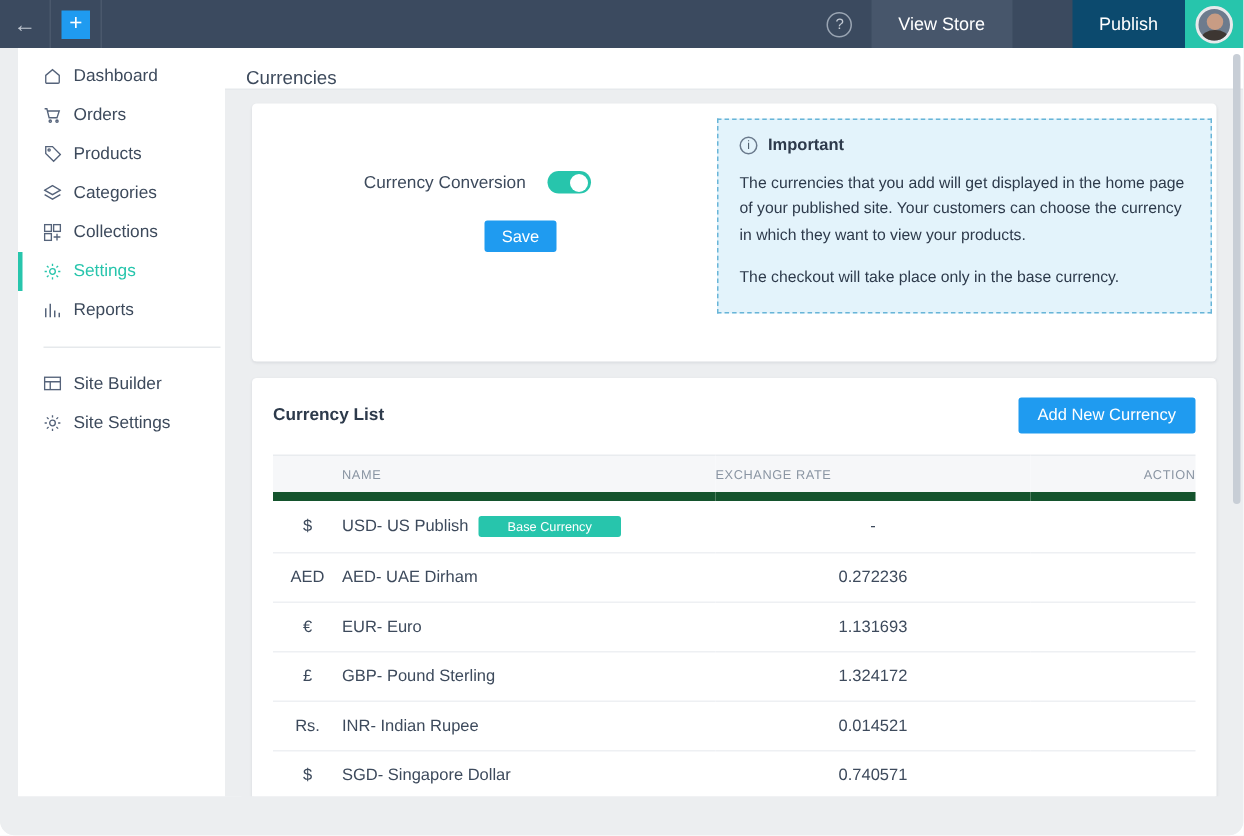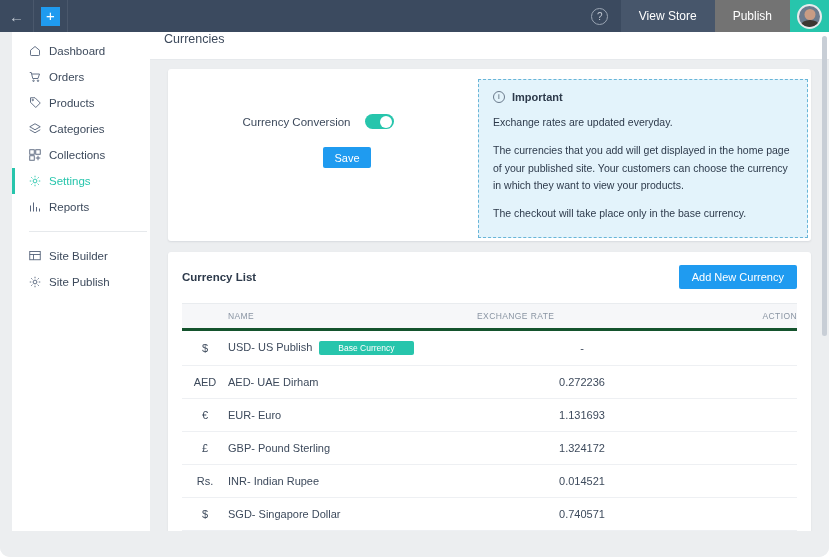--- a/index.html
+++ b/index.html
@@ -49,21 +49,21 @@
     width: 17px; height: 17px; border: 1px solid #9aa5b3; border-radius: 50%;
     color: #c2c9d3; font-size: 10px; line-height: 15px; text-align: center;
   }
   .tb-btn {
     display: flex; align-items: center; justify-content: center;
     padding: 0 18px;
     color: #ffffff; font-size: 12px;
     background: #47566b;
     cursor: pointer;
   }
-  .tb-btn.publish { background: #737373; }
+  .tb-btn.publish { background: #0c4a6e; margin-left: 40px; }
   .tb-avatar {
     width: 39px; background: #27c5ac;
     display: flex; align-items: center; justify-content: center;
     cursor: pointer;
   }
   .avatar-img {
     width: 25px; height: 25px; border-radius: 50%;
     background: #6d7b8d;
     border: 2px solid #e8eaec;
     position: relative; overflow: hidden;
@@ -108,21 +108,21 @@
 
   
   .content {
     position: absolute; top: 32px; left: 150px;
     width: 679px; height: 499px;
     background: #eceef0;
     overflow: hidden;
   }
   .page-head {
     height: 28px; background: #ffffff;
-    display: flex; align-items: flex-start;
+    display: flex; align-items: flex-end;
     padding-left: 14px;
     font-size: 12.5px; color: #3d4a5c;
     border-bottom: 1px solid #e6e9ec;
   }
   .scroll-area { position: relative; height: 471px; padding: 0 18px; }
 
   
   .card {
     background: #ffffff;
     border-radius: 3px;
@@ -192,21 +192,21 @@
   .add-btn {
     background: #1f9bf0; color: #ffffff;
     font-size: 11px; border: none; border-radius: 2px;
     padding: 6px 13px; cursor: pointer;
   }
   table.ctable { width: 100%; border-collapse: collapse; }
   table.ctable thead th {
     background: #f6f7f9;
     font-size: 8.5px; font-weight: normal; letter-spacing: 0.4px;
     color: #8a95a3; text-transform: uppercase;
-    padding: 7px 0; border-top: 1px solid #e9ecef; border-bottom: 3px solid #14532d;
+    padding: 7px 0; border-top: 1px solid #e9ecef; border-bottom: 6px solid #14532d;
   }
   th.c-sym { width: 46px; }
   th.c-name { text-align: left; }
   th.c-rate { width: 210px; text-align: left; }
   th.c-act { text-align: right; padding-right: 12px; }
   table.ctable tbody td {
     font-size: 11px; color: #3d4a5c;
     padding: 10px 0; border-bottom: 1px solid #eef0f3;
   }
   td.c-sym { text-align: center; width: 46px; }
@@ -339,21 +339,21 @@
       <span>Site Builder</span>
     </div>
 
     <div class="nav-item">
       <span class="nav-ico">
         <svg width="12" height="12" viewBox="0 0 16 16" fill="none" stroke="currentColor" stroke-width="1.2">
           <circle cx="8" cy="8" r="2.5"></circle>
           <path d="M8 1v2M8 13v2M1 8h2M13 8h2M3 3l1.5 1.5M11.5 11.5L13 13M13 3l-1.5 1.5M4.5 11.5L3 13"></path>
         </svg>
       </span>
-      <span>Site Publish</span>
+      <span>Site Settings</span>
     </div>
   </div>
 
   <div class="content">
 
     <div class="page-head">
       <span>Currencies</span>
     </div>
 
     <div class="scroll-area">
@@ -367,21 +367,20 @@
             </div>
           </div>
           <button class="save-btn">Save</button>
         </div>
 
         <div class="info-box">
           <div class="info-title">
             <span class="info-i">i</span>
             <span>Important</span>
           </div>
-          <p class="info-p">Exchange rates are updated everyday.</p>
           <p class="info-p">The currencies that you add will get displayed in the home page of your published site. Your customers can choose the currency in which they want to view your products.</p>
           <p class="info-p">The checkout will take place only in the base currency.</p>
         </div>
       </div>
 
       <div class="card card-list">
         <div class="list-head">
           <span class="list-title">Currency List</span>
           <button class="add-btn">Add New Currency</button>
         </div>

